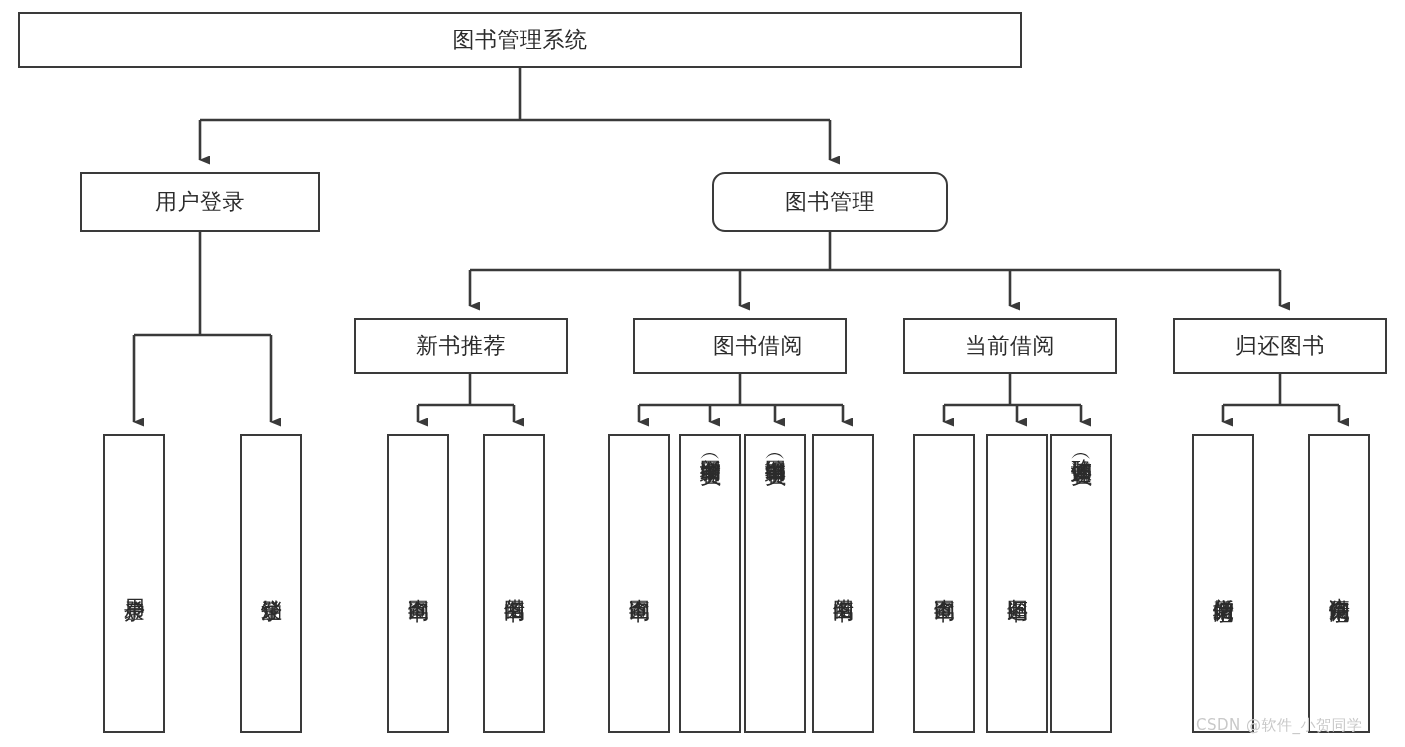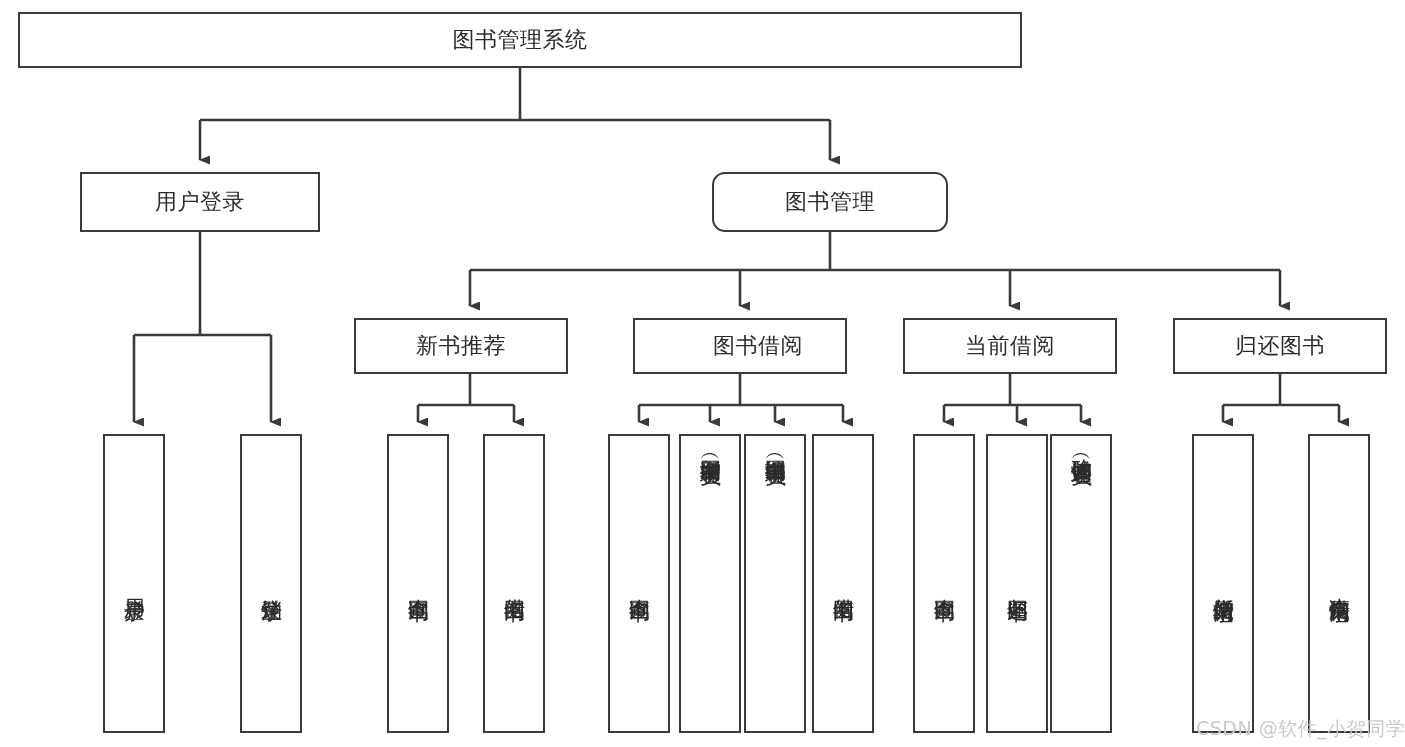--- a/index.html
+++ b/index.html
@@ -56,21 +56,21 @@
     align-items: flex-start;
     justify-content: center;
     padding-top: 6px;
   }
   .leaf-box.centered {
     align-items: center;
     padding-top: 0;
   }
   .watermark {
     position: absolute;
-    font-size: 19px;
+    font-size: 15px;
     color: #c9c9c9;
     white-space: nowrap;
     letter-spacing: 0.5px;
     font-family: "DejaVu Sans", "Liberation Sans", sans-serif;
   }
 </style>
 </head>
 <body>
 
 <div id="canvas">

